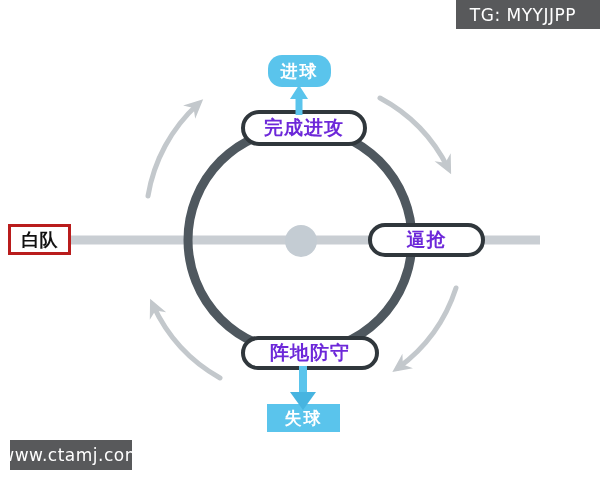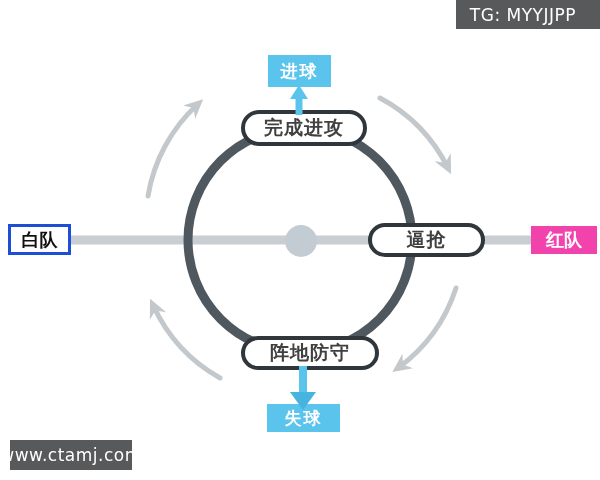--- a/index.html
+++ b/index.html
@@ -37,48 +37,48 @@
     position: absolute;
     display: flex;
     align-items: center;
     justify-content: center;
     font-weight: 700;
     font-size: 18px;
     z-index: 2;
     box-sizing: border-box;
   }
   #white-team { left: 8px; top: 224px; width: 63px; height: 31px;
-    background: #ffffff; border: 3px solid #1d4ed8; color: #111111; }
+    background: #ffffff; border: 3px solid #b91c1c; color: #111111; }
   #red-team { left: 531px; top: 226px; width: 66px; height: 28px;
     background: #f243ac; color: #ffffff; }
 
   .outcome-box {
     position: absolute;
     display: flex;
     align-items: center;
     justify-content: center;
     background: #5ac4ec;
     color: #ffffff;
     font-weight: 700;
     font-size: 17px;
     letter-spacing: 2px;
     z-index: 2;
   }
-  #goal-box { left: 268px; top: 55px; width: 63px; height: 32px; }
+  #goal-box { left: 268px; top: 55px; width: 63px; height: 32px; border-radius: 14px; }
   #concede-box { left: 267px; top: 404px; width: 73px; height: 28px; }
 
   .phase-pill {
     position: absolute;
     display: flex;
     align-items: center;
     justify-content: center;
     background: #ffffff;
     border: 4px solid #30373c;
     border-radius: 22px;
-    color: #404040;
+    color: #6d28d9;
     font-weight: 700;
     font-size: 19px;
     letter-spacing: 1px;
     z-index: 2;
     box-sizing: border-box;
   }
   #pill-top    { left: 241px; top: 110px; width: 126px; height: 36px; }
   #pill-right  { left: 368px; top: 223px; width: 117px; height: 34px; }
   #pill-bottom { left: 241px; top: 336px; width: 138px; height: 34px; text-align: center; }
   #pill-left   { left: 117px; top: 223px; width: 116px; height: 34px; }
@@ -101,21 +101,20 @@
 
     <circle cx="301" cy="241" r="16" fill="#c4ccd3"></circle>
 
     <path d="M 148 196 A 160 160 0 0 1 198 104" fill="none" stroke="#c3c8cc" stroke-width="5" stroke-linecap="round" marker-end="url(#rotHead)"></path>
     <path d="M 380 98 A 160 160 0 0 1 448 168" fill="none" stroke="#c3c8cc" stroke-width="5" stroke-linecap="round" marker-end="url(#rotHead)"></path>
     <path d="M 456 288 A 160 160 0 0 1 398 368" fill="none" stroke="#c3c8cc" stroke-width="5" stroke-linecap="round" marker-end="url(#rotHead)"></path>
     <path d="M 220 378 A 160 160 0 0 1 153 305" fill="none" stroke="#c3c8cc" stroke-width="5" stroke-linecap="round" marker-end="url(#rotHead)"></path>
   </svg>
 
   <div id="white-team" class="team-box">白队</div>
-  <div id="red-team" class="team-box">红队</div>
 
   <div id="goal-box" class="outcome-box">进球</div>
   <div id="concede-box" class="outcome-box">失球</div>
 
   <div id="pill-top" class="phase-pill">完成进攻</div>
   <div id="pill-right" class="phase-pill">逼抢</div>
   <div id="pill-bottom" class="phase-pill">阵地防守</div>
 
   <svg id="accent-layer" class="layer" viewBox="0 0 600 480">
     <g>

